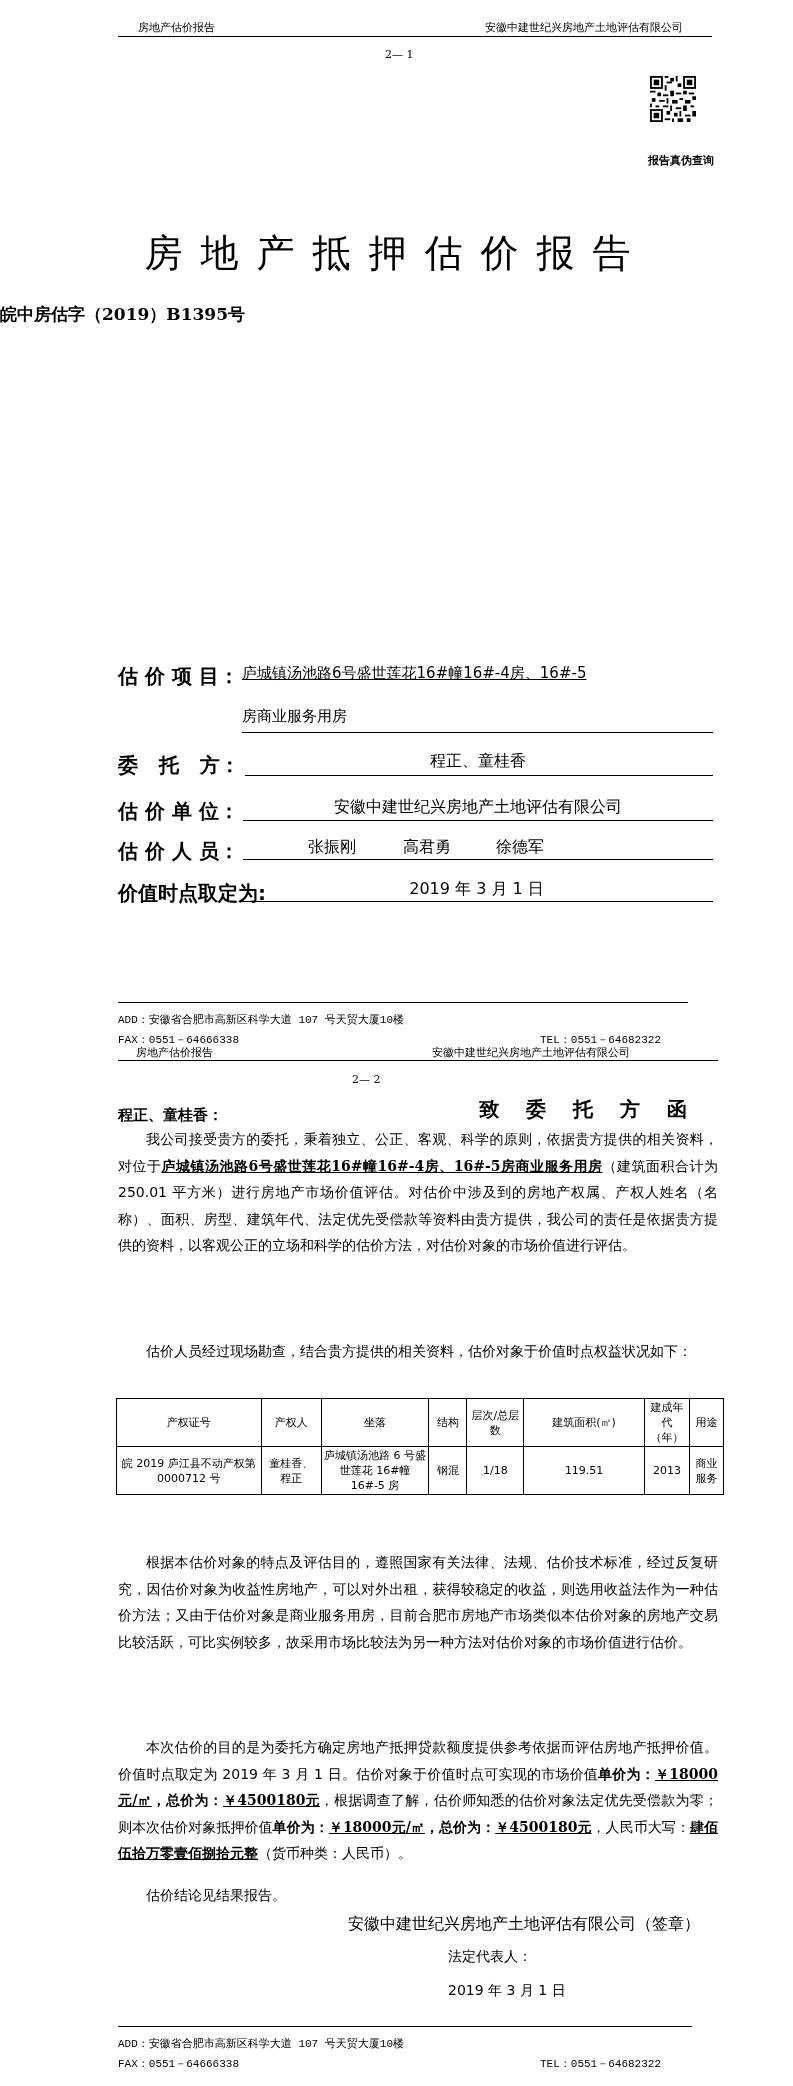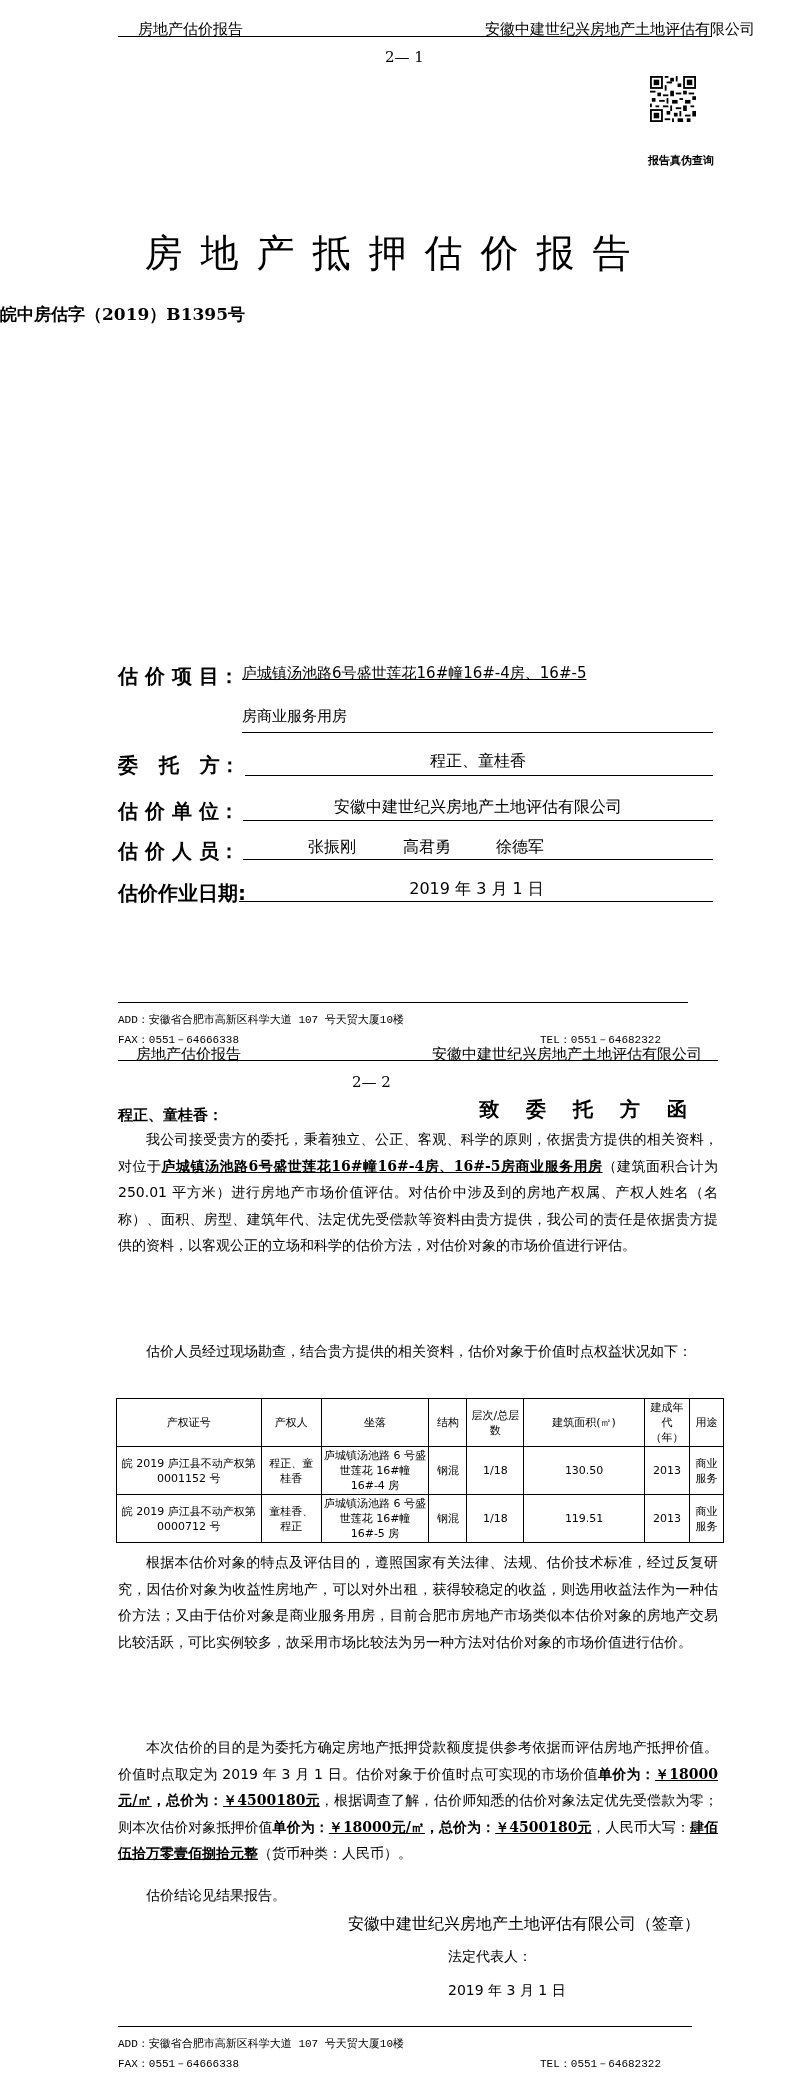--- a/index.html
+++ b/index.html
@@ -1,19 +1,19 @@
 <!DOCTYPE html>
 <html><head>
 <meta charset="utf-8">
 <style>
   html, body { margin:0; padding:0; background:#ffffff; }
   body { width:793px; height:2086px; position:relative; overflow:hidden; color:#000;
          font-family: "DejaVu Sans", sans-serif; }
   .abs { position:absolute; }
-  .hdr { font-size:15px; }
+  .hdr { font-size:11px; }
   .hline { position:absolute; height:0; border-top:1px solid #000; }
   .serif { font-family:"DejaVu Serif", serif;margin-top:28px; }
   .bold { font-weight:bold; }
   .ul { text-decoration:underline; }
 
   
   #cover-title { left:0; width:793px; top:228px; text-align:center; font-size:38px; letter-spacing:18px;
                  font-family:"DejaVu Serif", serif; }
   #report-no { left:0; width:793px; top:303px; font-size:17px; font-weight:bold;
                font-family:"DejaVu Serif", serif; }
@@ -113,21 +113,21 @@
   <div class="abs field-label" style="left:118px;top:798px;">估 价 单 位：</div>
   <div class="abs field-val" style="left:243px;width:470px;top:797px;text-align:center;">安徽中建世纪兴房地产土地评估有限公司</div>
   <div class="field-line" style="left:243px;width:470px;top:820px;"></div>
 
   <div class="abs field-label" style="left:118px;top:838px;">估 价 人 员：</div>
   <div class="abs field-val" style="left:308px;top:837px;">张振刚</div>
   <div class="abs field-val" style="left:403px;top:837px;">高君勇</div>
   <div class="abs field-val" style="left:496px;top:837px;">徐德军</div>
   <div class="field-line" style="left:243px;width:470px;top:859px;"></div>
 
-  <div class="abs field-label" style="left:118px;top:880px;">估价作业日期:</div>
+  <div class="abs field-label" style="left:118px;top:880px;">价值时点取定为:</div>
   <div class="abs field-val" style="left:240px;width:473px;top:879px;text-align:center;">2019 年 3 月 1 日</div>
   <div class="field-line" style="left:239px;width:474px;top:901px;"></div>
 
   <div class="hline" style="left:118px;width:570px;top:1002px;"></div>
   <div class="abs footer-text" style="left:118px;top:1012px;">ADD：安徽省合肥市高新区科学大道 107 号天贸大厦10楼</div>
   <div class="abs footer-text" style="left:118px;top:1032px;">FAX：0551－64666338</div>
   <div class="abs footer-text" style="left:540px;top:1032px;">TEL：0551－64682322</div>
 </div>
 
 <div>
@@ -162,30 +162,20 @@
         <th>坐落</th>
         <th>结构</th>
         <th>层次/总层数</th>
         <th>建筑面积(㎡)</th>
         <th>建成年代（年）</th>
         <th>用途</th>
       </tr>
     </thead>
     <tbody>
       <tr>
-        <td>皖 2019 庐江县不动产权第 0001152 号</td>
-        <td>程正、童桂香</td>
-        <td>庐城镇汤池路 6 号盛世莲花 16#幢16#-4 房</td>
-        <td>钢混</td>
-        <td>1/18</td>
-        <td>130.50</td>
-        <td>2013</td>
-        <td>商业服务</td>
-      </tr>
-      <tr>
         <td>皖 2019 庐江县不动产权第 0000712 号</td>
         <td>童桂香、程正</td>
         <td>庐城镇汤池路 6 号盛世莲花 16#幢16#-5 房</td>
         <td>钢混</td>
         <td>1/18</td>
         <td>119.51</td>
         <td>2013</td>
         <td>商业服务</td>
       </tr>
     </tbody>

